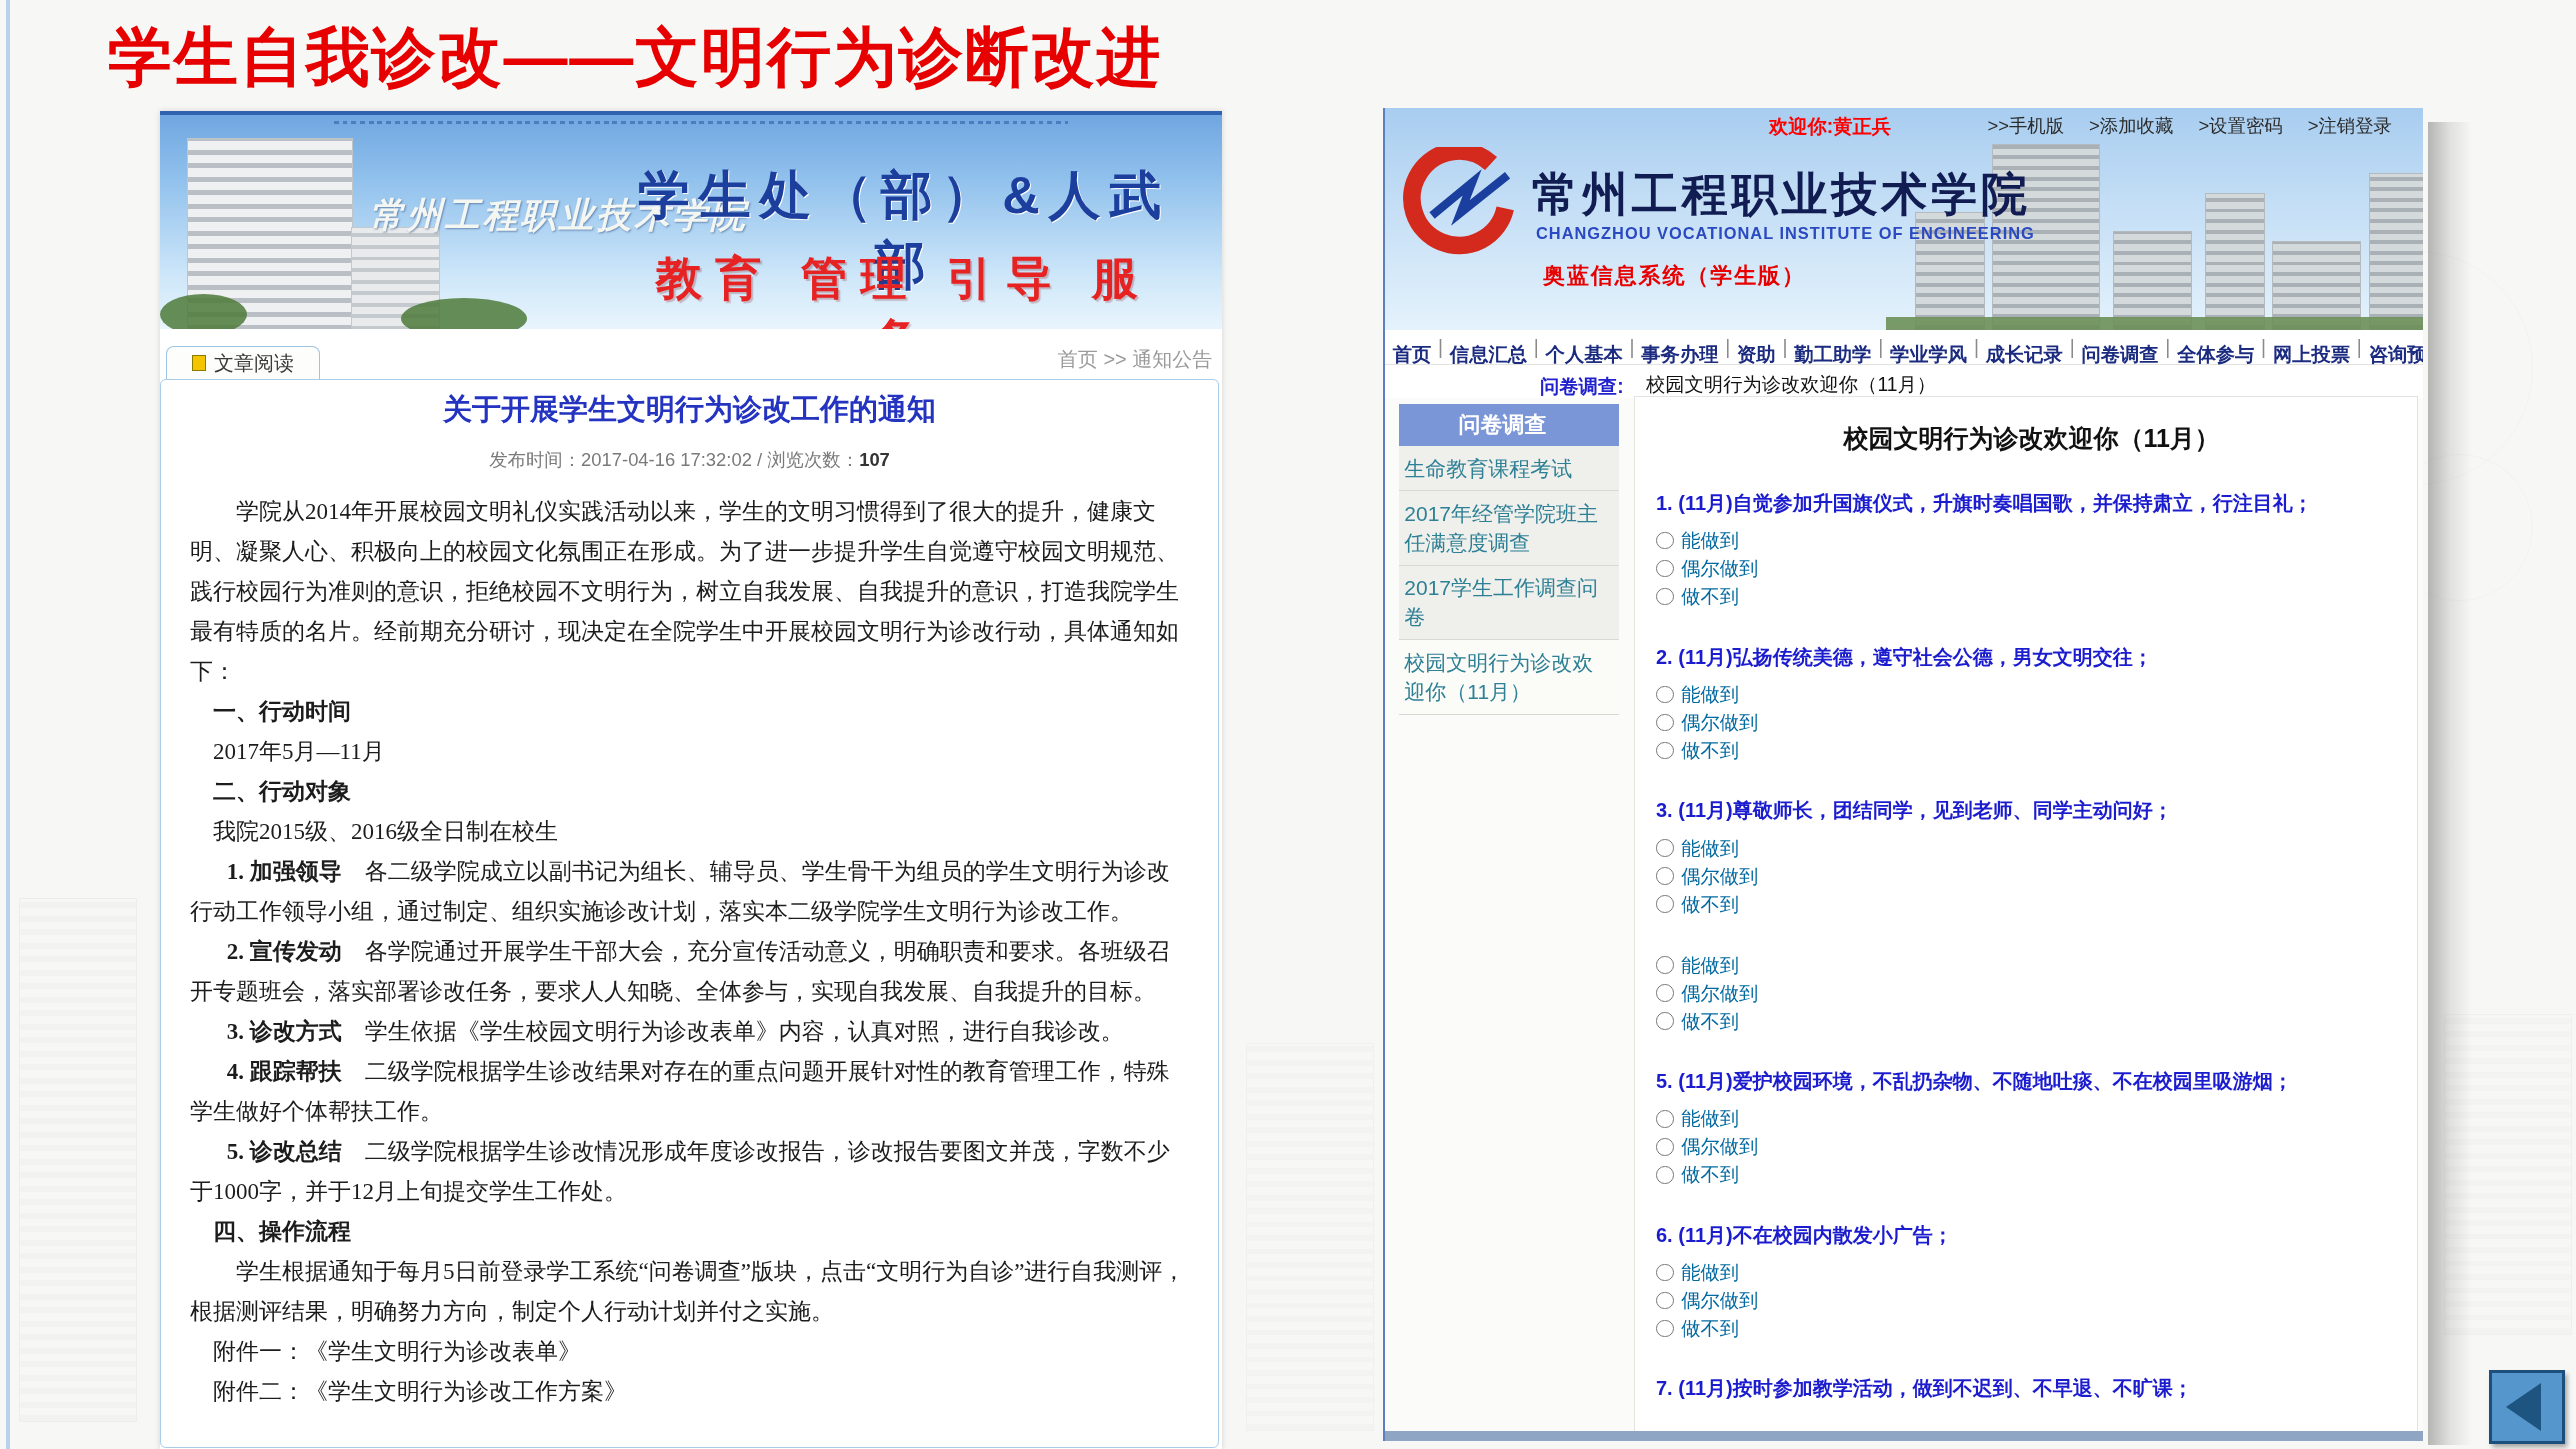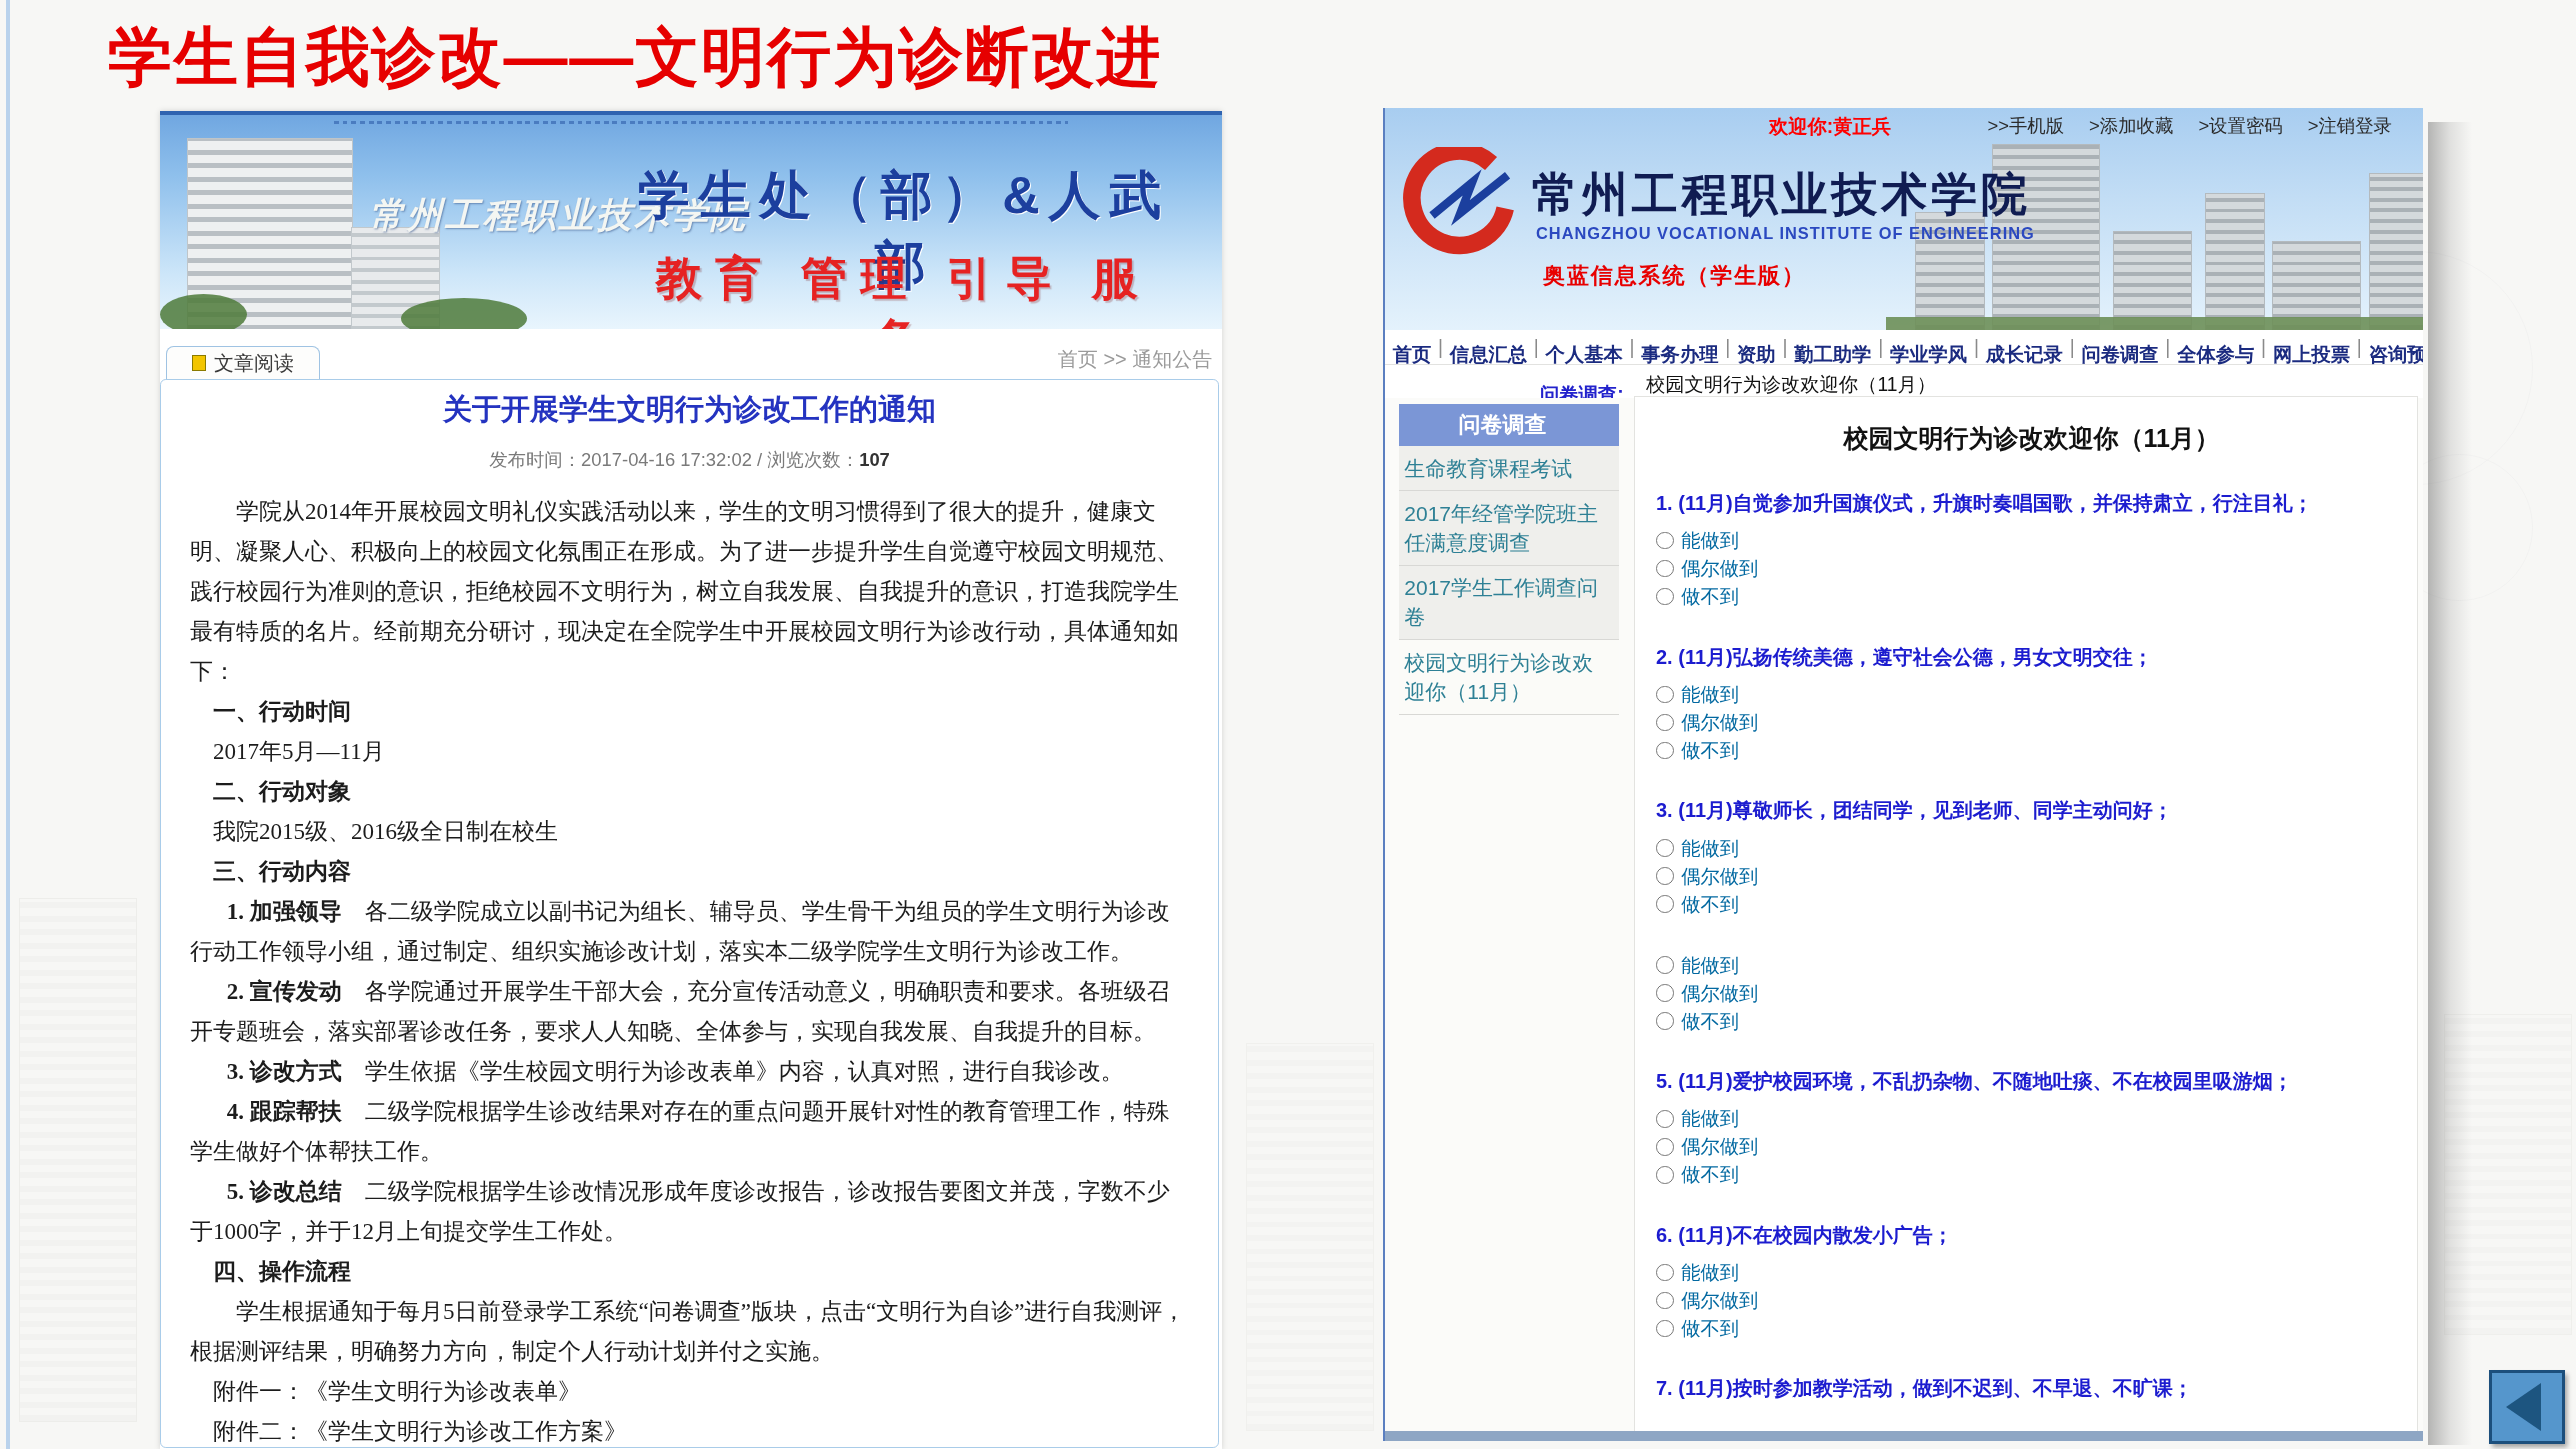--- a/index.html
+++ b/index.html
@@ -70,21 +70,21 @@
   .system-name{position:absolute;left:158px;top:153px;font-size:22px;font-weight:bold;color:#e80000;letter-spacing:1.9px;}
   .skyline{position:absolute;right:0;top:25px;width:541px;height:197px;}
   .bld{position:absolute;bottom:0;background:#cfd4d7;background-image:repeating-linear-gradient(0deg,#aab1b6 0 3.9px,#d4d9dc 3.9px 10.6px);border:1px solid #b4babe;}
   .green{position:absolute;bottom:0;width:100%;height:13.5px;background:#6d8f58;opacity:.9;}
   .rnav{position:absolute;left:0;top:224px;width:1042px;height:33px;background:#ffffff;
     border-bottom:1px solid #e2e2e0;display:flex;align-items:center;padding-left:7.7px;box-sizing:border-box;
     font-size:19.3px;font-weight:bold;color:#1b2b80;white-space:nowrap;}
   .rnav .sep{color:#8a8a8a;font-weight:normal;margin:0 6.8px;}
   .rnav .nav-item{cursor:pointer;margin-top:12px;}
   .loc-line{position:absolute;left:0;top:261px;width:1042px;height:29px;font-size:19.3px;}
-  .loc-label{position:absolute;left:155px;top:12px;color:#2222cc;font-weight:bold;}
+  .loc-label{position:absolute;left:155px;top:4px;color:#2222cc;font-weight:bold;}
   .loc-value{position:absolute;left:261px;top:1.9px;color:#111;}
   .rcontent-bg{position:absolute;left:0;top:290px;width:1042px;height:1043px;background:#fbfbf9;}
   .sidebar{position:absolute;left:13.5px;top:296px;width:220px;}
   .sb-header{height:42px;background:#7b96d6;color:#ffffff;font-size:22px;font-weight:bold;
     display:flex;align-items:center;padding-left:60px;box-sizing:border-box;}
   .sb-item{background:#efefec;color:#2e8095;font-size:21px;line-height:29px;
     padding:7.7px 5.8px;border-bottom:1.9px solid #d8d8d5;cursor:pointer;}
   .sb-item.active{background:#fbfbf8;}
   .survey{position:absolute;left:249px;top:288px;width:784px;height:1038px;background:#ffffff;
     border:1px solid #e3e3e0;box-sizing:border-box;padding:25px 9.7px 0 21px;overflow:hidden;}
@@ -136,21 +136,20 @@
     <div class="art-title">关于开展学生文明行为诊改工作的通知</div>
     <div class="art-meta">
       <span>发布时间：2017-04-16 17:32:02 / 浏览次数：</span><b>107</b>
     </div>
     <div class="art-body">
         <div class="para body">学院从2014年开展校园文明礼仪实践活动以来，学生的文明习惯得到了很大的提升，健康文明、凝聚人心、积极向上的校园文化氛围正在形成。为了进一步提升学生自觉遵守校园文明规范、践行校园行为准则的意识，拒绝校园不文明行为，树立自我发展、自我提升的意识，打造我院学生最有特质的名片。经前期充分研讨，现决定在全院学生中开展校园文明行为诊改行动，具体通知如下：</div>
         <div class="para heading">一、行动时间</div>
         <div class="para plain">2017年5月—11月</div>
         <div class="para heading">二、行动对象</div>
         <div class="para plain">我院2015级、2016级全日制在校生</div>
-        <div class="para heading">三、行动内容</div>
         <div class="para lead"><b>1. 加强领导　</b>各二级学院成立以副书记为组长、辅导员、学生骨干为组员的学生文明行为诊改行动工作领导小组，通过制定、组织实施诊改计划，落实本二级学院学生文明行为诊改工作。</div>
         <div class="para lead"><b>2. 宣传发动　</b>各学院通过开展学生干部大会，充分宣传活动意义，明确职责和要求。各班级召开专题班会，落实部署诊改任务，要求人人知晓、全体参与，实现自我发展、自我提升的目标。</div>
         <div class="para lead"><b>3. 诊改方式　</b>学生依据《学生校园文明行为诊改表单》内容，认真对照，进行自我诊改。</div>
         <div class="para lead"><b>4. 跟踪帮扶　</b>二级学院根据学生诊改结果对存在的重点问题开展针对性的教育管理工作，特殊学生做好个体帮扶工作。</div>
         <div class="para lead"><b>5. 诊改总结　</b>二级学院根据学生诊改情况形成年度诊改报告，诊改报告要图文并茂，字数不少于1000字，并于12月上旬提交学生工作处。</div>
         <div class="para heading">四、操作流程</div>
         <div class="para body">学生根据通知于每月5日前登录学工系统“问卷调查”版块，点击“文明行为自诊”进行自我测评，根据测评结果，明确努力方向，制定个人行动计划并付之实施。</div>
         <div class="para plain">附件一：《学生文明行为诊改表单》</div>
         <div class="para plain">附件二：《学生文明行为诊改工作方案》</div>
       </div>

